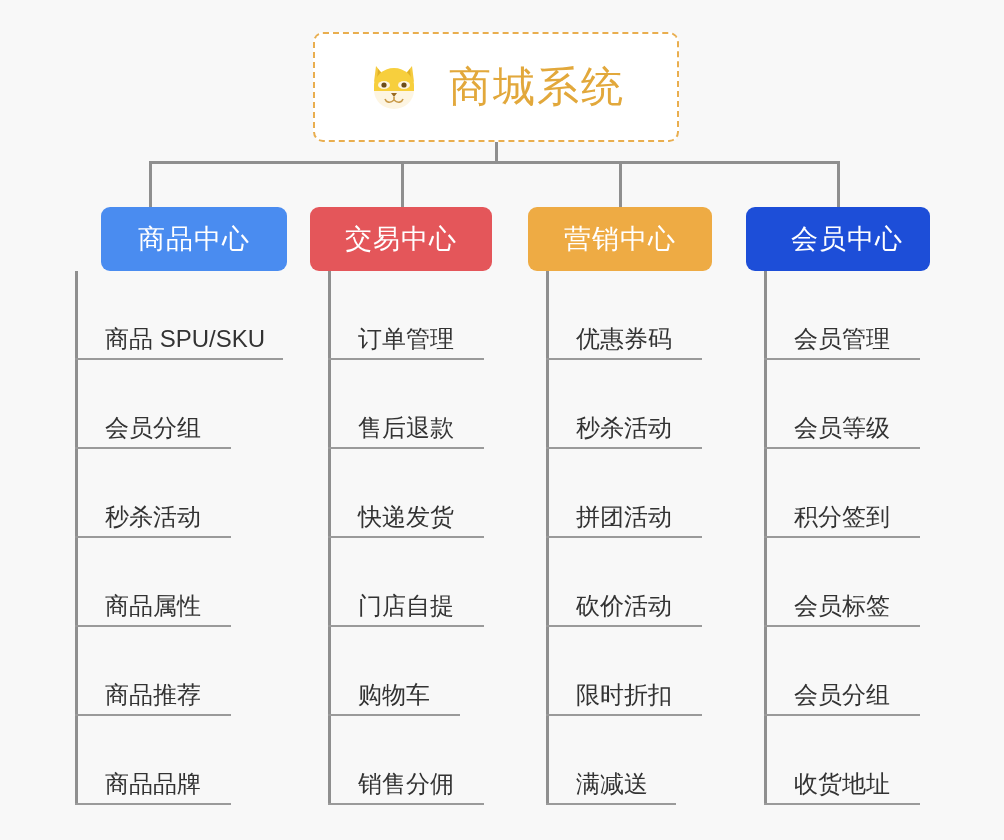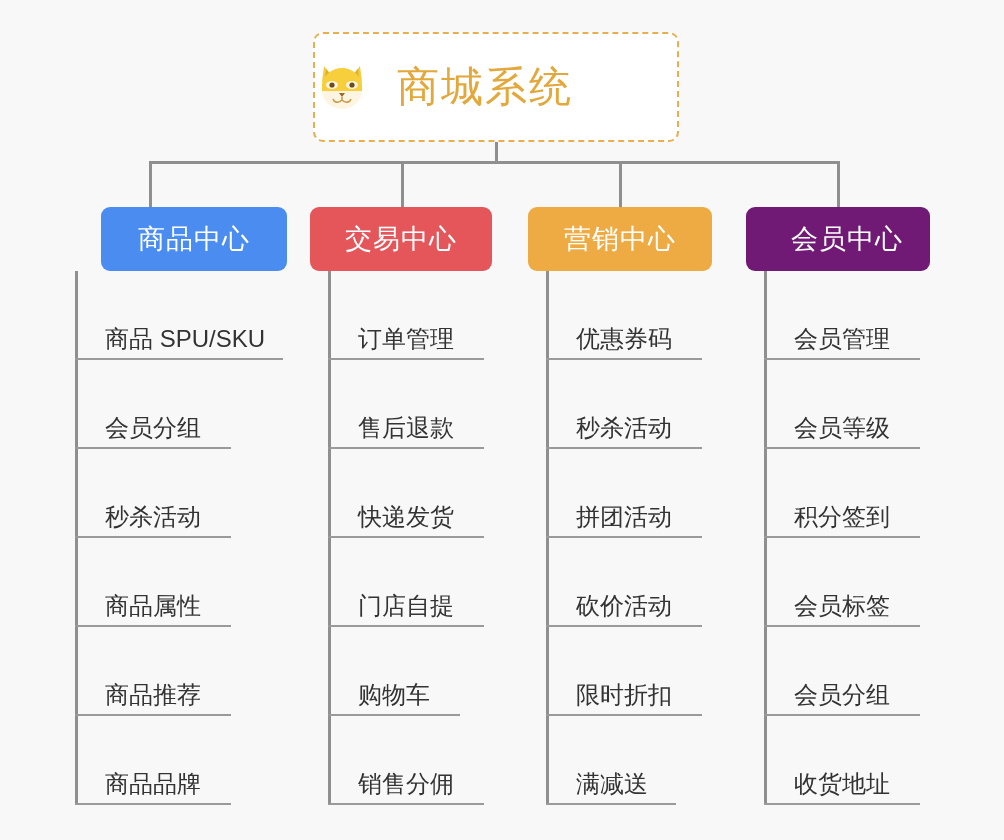--- a/index.html
+++ b/index.html
@@ -26,20 +26,21 @@
     left: 313px;
     top: 32px;
     width: 366px;
     height: 110px;
     box-sizing: border-box;
     background: #ffffff;
     border: 2px dashed #e9ae4f;
     border-radius: 10px;
     display: flex;
     align-items: center;
+    justify-content: center;
     gap: 28px;
   }
   .root-emoji {
     width: 54px;
     height: 50px;
     flex: none;
     display: block;
   }
   .root-title {
     font-size: 42px;
@@ -104,21 +105,21 @@
     left: 0;
     bottom: 0;
     height: 2px;
     background: #9a9a9a;
   }
 
   
   .c-blue   { background: #4a8cf0; }
   .c-red    { background: #e4565a; }
   .c-orange { background: #eeab44; }
-  .c-green  { background: #701a75; padding-left: 18px; }
+  .c-green  { background: #1d4ed8; padding-left: 18px; }
 </style>
 </head>
 <body>
 
 <div id="mindmap">
 
   <div class="root-node">
     <svg class="root-emoji" viewBox="0 0 54 50">
       <path d="M9 4 L7 20 L18 15 Z" fill="#f5cb3f"></path>
       <path d="M45 4 L47 20 L36 15 Z" fill="#f5cb3f"></path>

